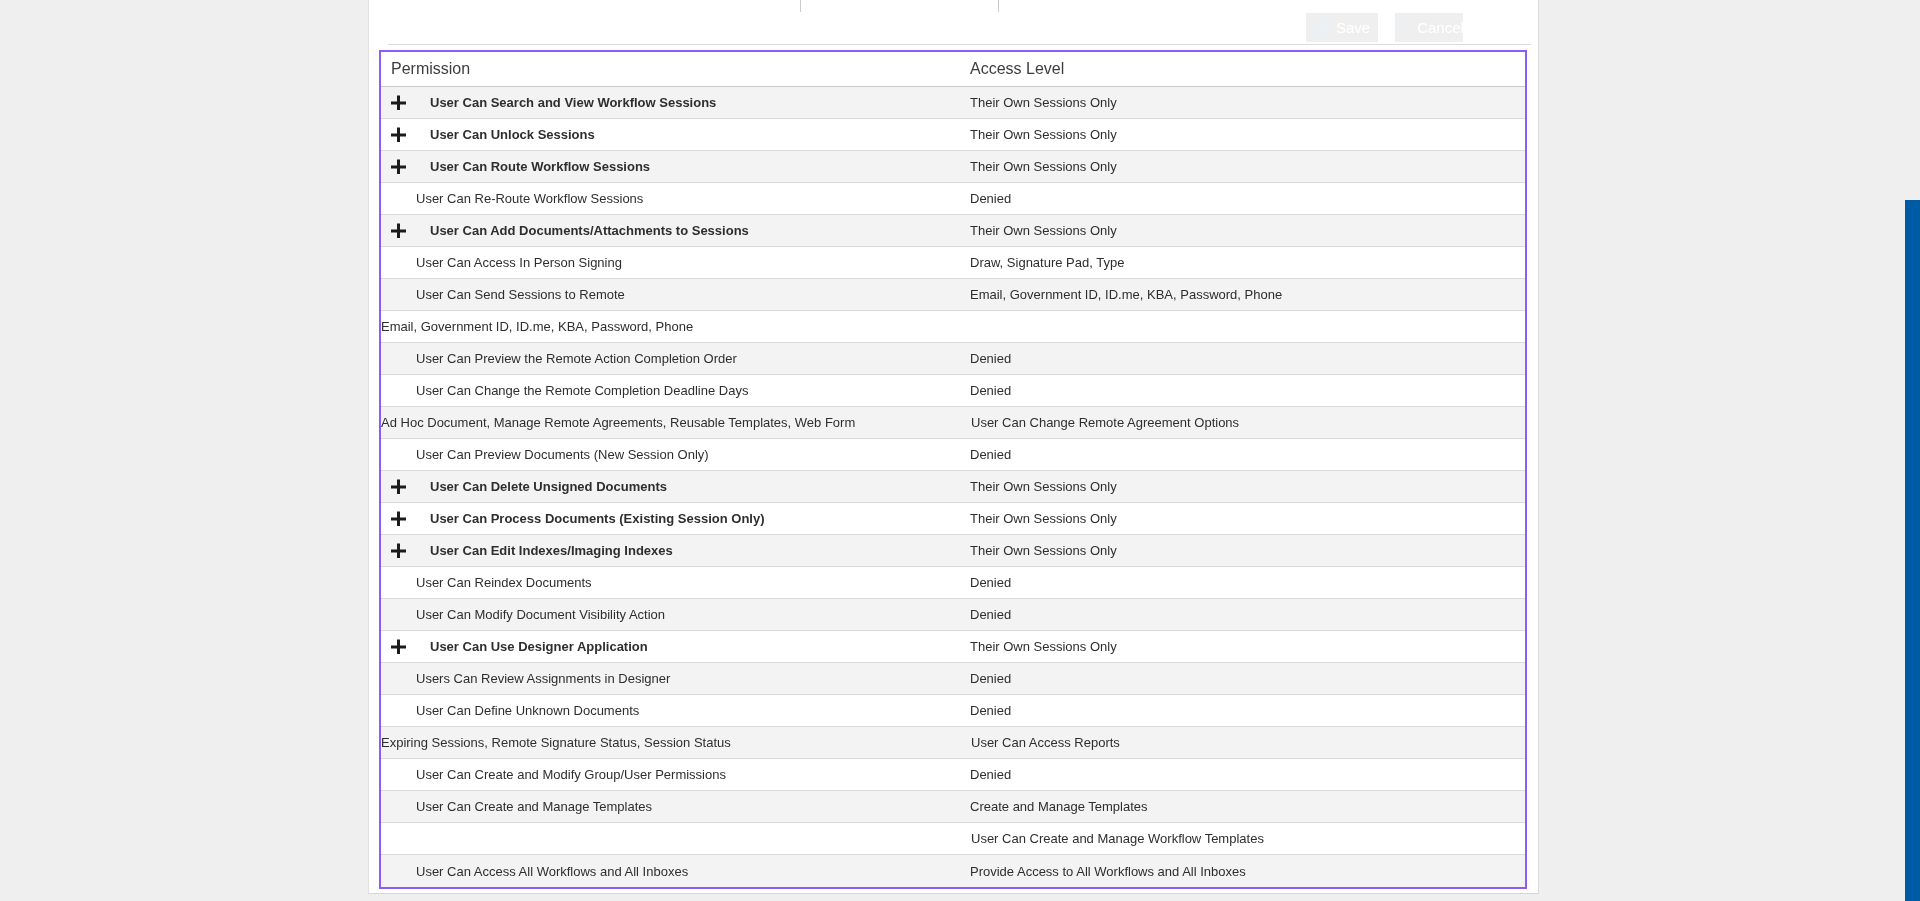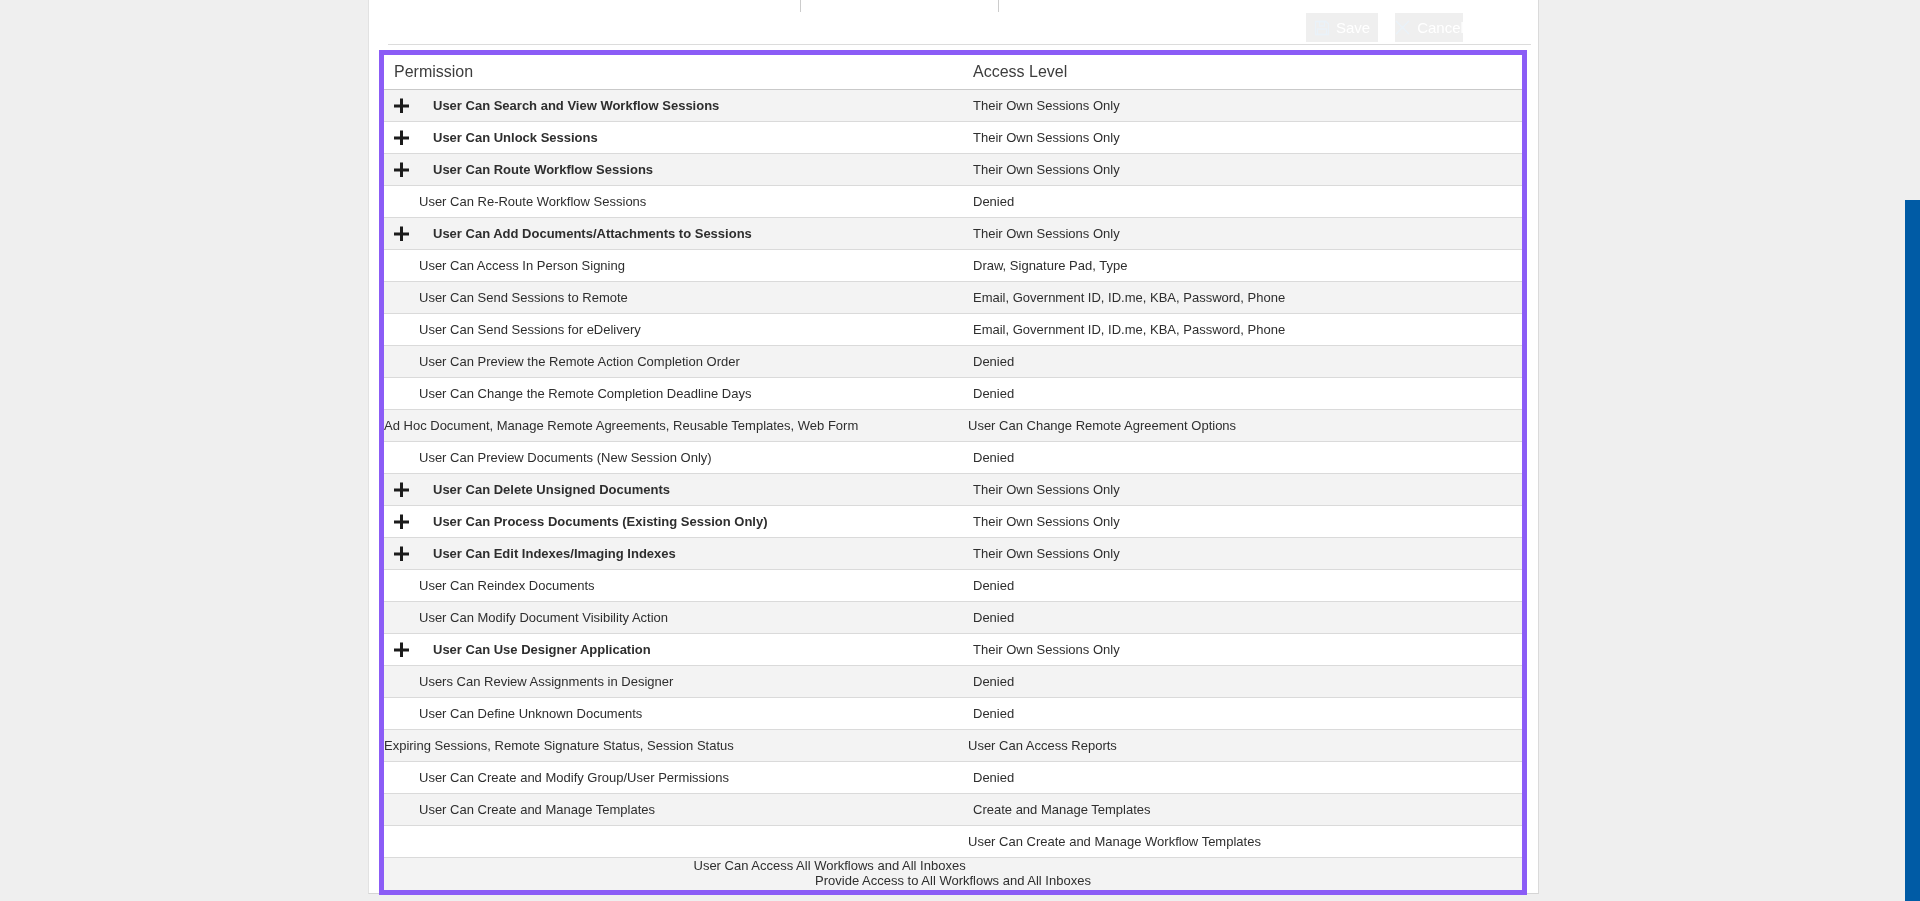--- a/index.html
+++ b/index.html
@@ -19,29 +19,29 @@
   .top-rule{ position:absolute; left:388px; top:44px; width:1143px; height:1px; background:#dcdcdc; }
 
   .btn{ position:absolute; top:13px; height:29px; display:flex; align-items:center; justify-content:center;
         gap:6px; border:none; cursor:pointer; color:#ffffff; font-size:15px;
         font-family:"Liberation Sans", sans-serif; box-sizing:border-box; padding:0 8px; }
   .btn.save{ left:1306px; width:72px; }
   .btn.cancel{ left:1395px; width:68px; }
   .btn svg{ display:block; }
 
   .ptable{ position:absolute; left:379px; top:50px; width:1148px; background:#ffffff;
-           border:5px solid #8b5cf6; box-sizing:border-box; }
+           border:2px solid #8b5cf6; box-sizing:border-box; }
   .thead{ display:flex; height:34px; align-items:center; border-bottom:1px solid #c9c9c9;
           font-size:16px; color:#3d3d3d; }
   .thead .perm-h{ width:589px; padding-left:10px; box-sizing:border-box; }
   .thead .access-h{ flex:1; }
 
   .trow{ display:flex; height:32px; align-items:center; border-bottom:1px solid #dadada;
          font-size:13px; color:#2e2e2e; box-sizing:border-box; }
-  .trow:last-child{ border-bottom:none;flex-direction:column; }
+  .trow:last-child{ border-bottom:none; }
   .trow.odd{ background:#f3f3f3; }
   .trow.even{ background:#ffffff;justify-content:flex-end; }
 
   .cell{ white-space:nowrap; overflow:hidden; }
   .cell.perm{ width:589px; position:relative; padding-left:35px; box-sizing:border-box; }
   .cell.perm.has-plus{ padding-left:49px;font-weight:bold; }
   .cell.access{ flex:1; }
 
   .plus{ position:absolute; left:10px; top:50%; transform:translateY(-50%);
          width:15px; height:15px; cursor:pointer; }
@@ -109,21 +109,20 @@
         </div>
         <div class="trow even">
           <div class="cell perm"><span>User Can Access In Person Signing</span></div>
           <div class="cell access">Draw, Signature Pad, Type</div>
         </div>
         <div class="trow odd">
           <div class="cell perm"><span>User Can Send Sessions to Remote</span></div>
           <div class="cell access">Email, Government ID, ID.me, KBA, Password, Phone</div>
         </div>
         <div class="trow even">
-          <div class="cell perm"><span>User Can Send Sessions for eDelivery</span></div>
           <div class="cell access">Email, Government ID, ID.me, KBA, Password, Phone</div>
         </div>
         <div class="trow odd">
           <div class="cell perm"><span>User Can Preview the Remote Action Completion Order</span></div>
           <div class="cell access">Denied</div>
         </div>
         <div class="trow even">
           <div class="cell perm"><span>User Can Change the Remote Completion Deadline Days</span></div>
           <div class="cell access">Denied</div>
         </div>

